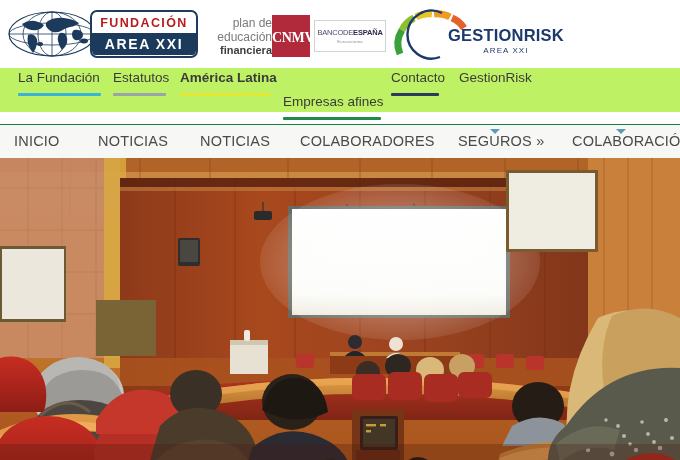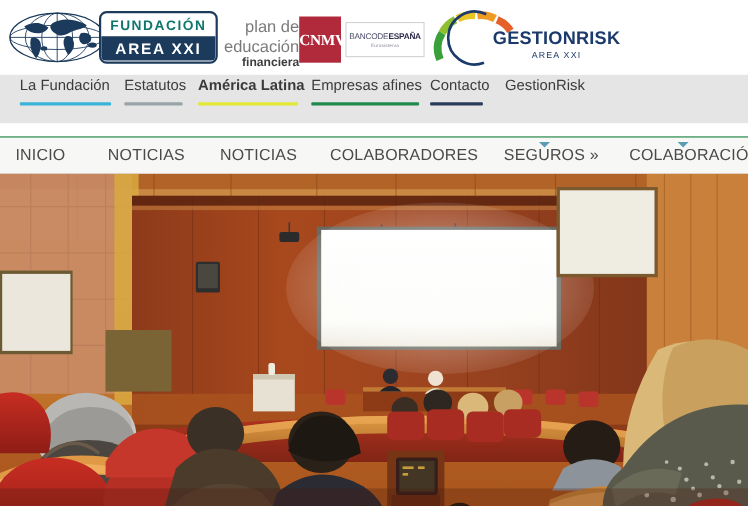--- a/index.html
+++ b/index.html
@@ -55,21 +55,21 @@
     border: 2px solid #1b3a5c;
     border-radius: 7px;
     background: #ffffff;
     overflow: hidden;
   }
   .fund-top {
     height: 20px;
     display: flex;
     align-items: center;
     justify-content: center;
-    color: #0f766e;
+    color: #b91c1c;
     font-size: 12.5px;
     font-weight: bold;
     letter-spacing: 1.4px;
     line-height: 1;
     padding-top: 1px;
   }
   .fund-bot {
     height: 22px;
     background: #1b3a5c;
     display: flex;
@@ -85,21 +85,21 @@
 
   
   .logo-plan {
     position: absolute;
     left: 196px; top: 16px;
     width: 76px;
     text-align: right;
     color: #7a7a7a;
     line-height: 1.18;
   }
-  .plan-l1 { font-size: 15px; }
+  .plan-l1 { font-size: 12px; }
   .plan-l2 { font-size: 11px; font-weight: bold; color: #3d3d3d; }
 
   
   .logo-cnmv {
     position: absolute;
     left: 272px; top: 15px;
     width: 38px; height: 42px;
     background: #b02a3c;
     color: #ffffff;
     display: flex;
@@ -177,21 +177,21 @@
     margin-top: 3px;
     line-height: 1;
   }
 
   
   .subnav {
     position: absolute;
     left: 0; top: 68px;
     width: 680px;
     height: 44px;
-    background: #e5e5e5;
+    background: #bef264;
   }
   .subnav-item {
     position: absolute;
     top: 0;
     height: 34px;
     color: #3b3b3b;
     font-size: 13.5px;
     line-height: 20px;
     white-space: nowrap;
     cursor: pointer;
@@ -331,21 +331,21 @@
       <span class="sn-rule" style="background:#3ab3d8;"></span>
     </a>
     <a class="subnav-item" style="left:113px;width:53px;">
       <span class="sn-label">Estatutos</span>
       <span class="sn-rule" style="background:#9aa3a8;"></span>
     </a>
     <a class="subnav-item" style="left:180px;width:91px;font-weight:bold;">
       <span class="sn-label">América Latina</span>
       <span class="sn-rule" style="background:#e3e835;"></span>
     </a>
-    <a class="subnav-item" style="left:283px;width:98px;">
+    <a class="subnav-item" style="left:283px;width:98px;margin-top:24px;">
       <span class="sn-label">Empresas afines</span>
       <span class="sn-rule" style="background:#1f8a4c;"></span>
     </a>
     <a class="subnav-item" style="left:391px;width:48px;">
       <span class="sn-label">Contacto</span>
       <span class="sn-rule" style="background:#2b3b5c;"></span>
     </a>
     <a class="subnav-item no-rule" style="left:459px;width:72px;">
       <span class="sn-label">GestionRisk</span>
       <span class="sn-rule"></span>

